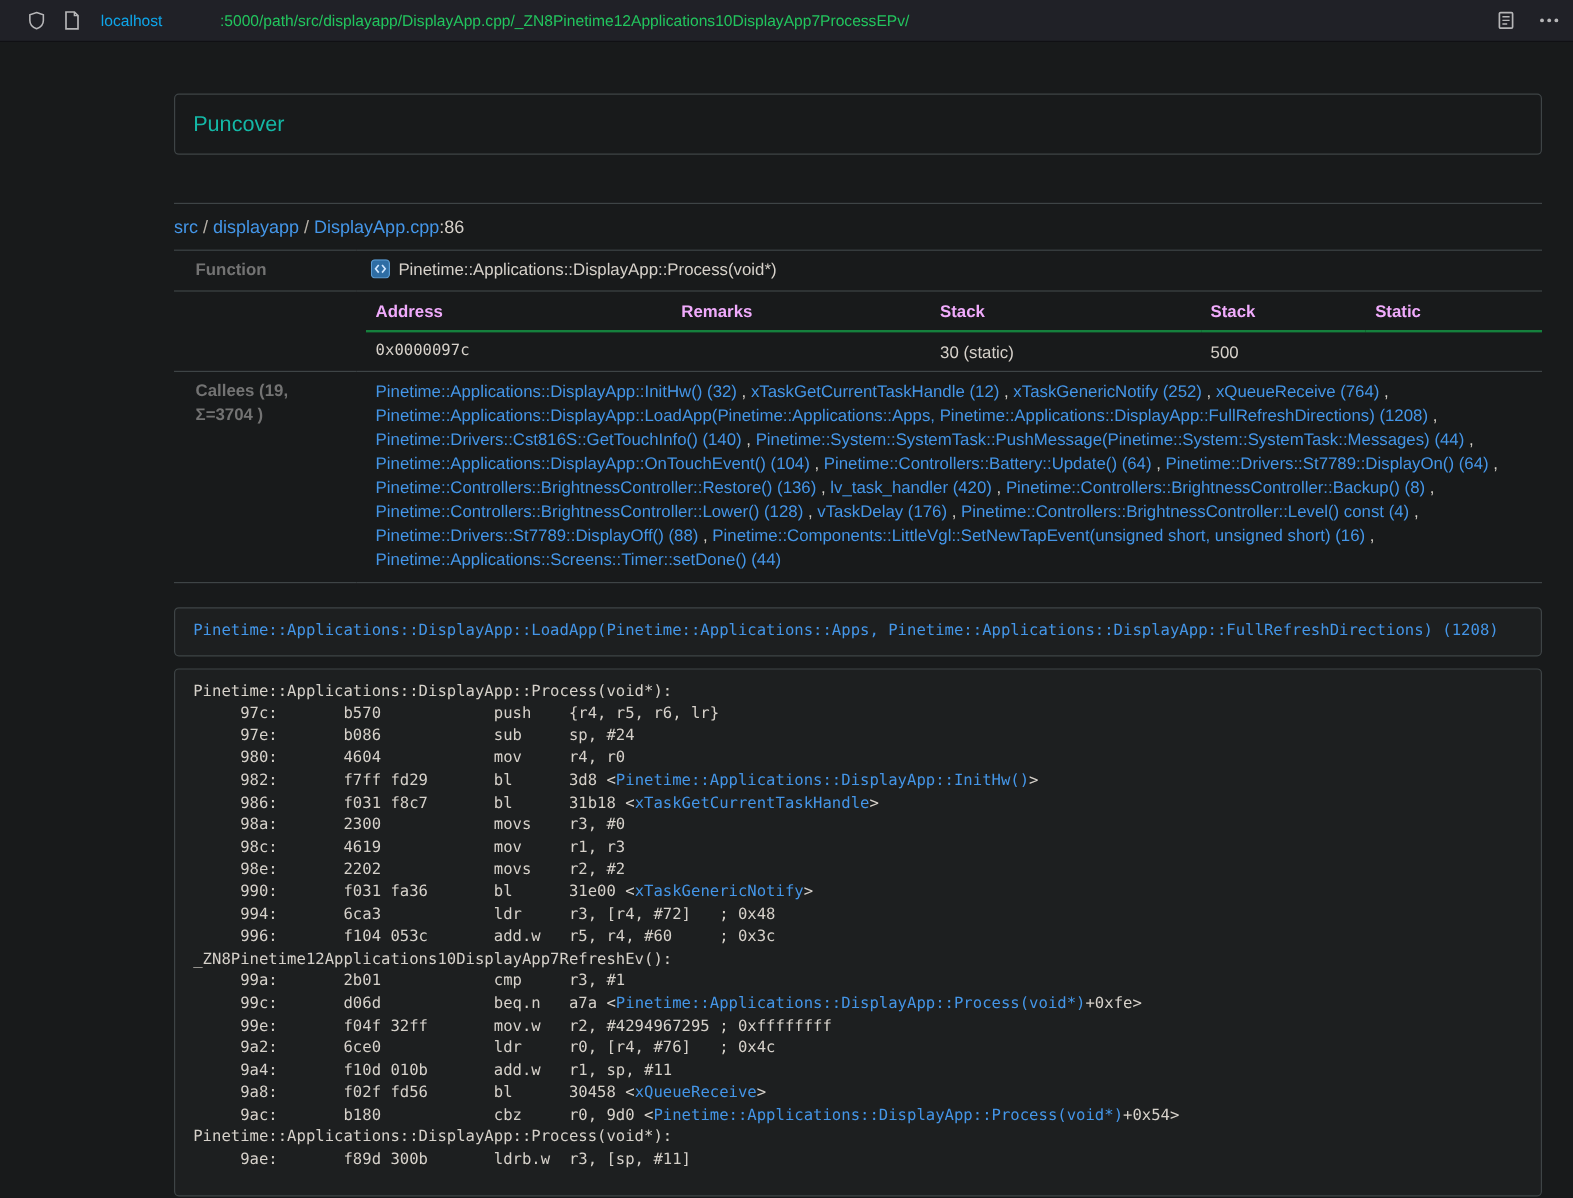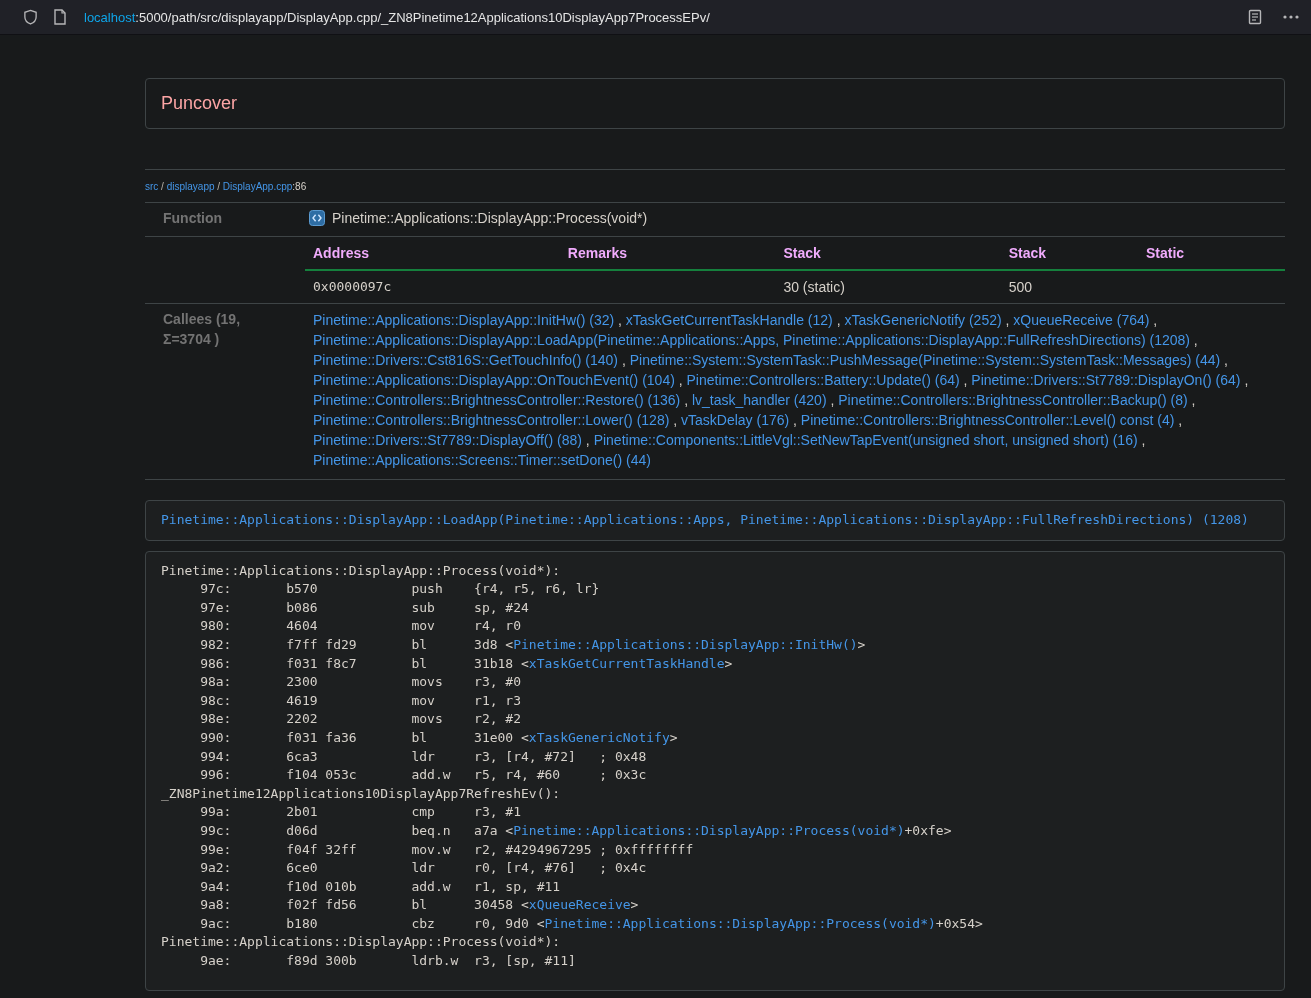--- a/index.html
+++ b/index.html
@@ -27,44 +27,44 @@
   .tb-icon.shield { margin-left: 23px; }
   .tb-icon.page   { margin-left: 15px; }
   .urlbar {
     margin-left: 17px;
     font-size: 13px;
     white-space: nowrap;
     overflow: hidden;
     flex: 1;
   }
   .url-host { color: #0ea5e9; }
-  .url-path { color: #e5e5e5; }
+  .url-path { color: #22c55e; padding-left: 48px; }
   .tb-right { display: flex; align-items: center; gap: 20px; margin-right: 12px; }
 
   
   .container { width: 1140px; margin-left: 145px; }
 
   .title-panel {
     margin-top: 43px;
     border: 1px solid #3e4446;
     border-radius: 4px;
     padding: 14px 15px;
   }
   .title-panel h2 {
     margin: 0;
     font-size: 18px;
     font-weight: 500;
-    color: #fca5a5;
+    color: #14b8a6;
   }
 
   hr.divider { border: 0; border-top: 1px solid #3e4446; margin: 40px 0 0; }
 
   h4.breadcrumb-line {
     margin: 11px 0 10px;
-    font-size: 10px;
+    font-size: 15px;
     font-weight: 400;
     color: #d6d1ca;
   }
 
   
   table.fn-table {
     width: 100%;
     border-collapse: collapse;
     border-bottom: 1px solid #3e4446;
   }

